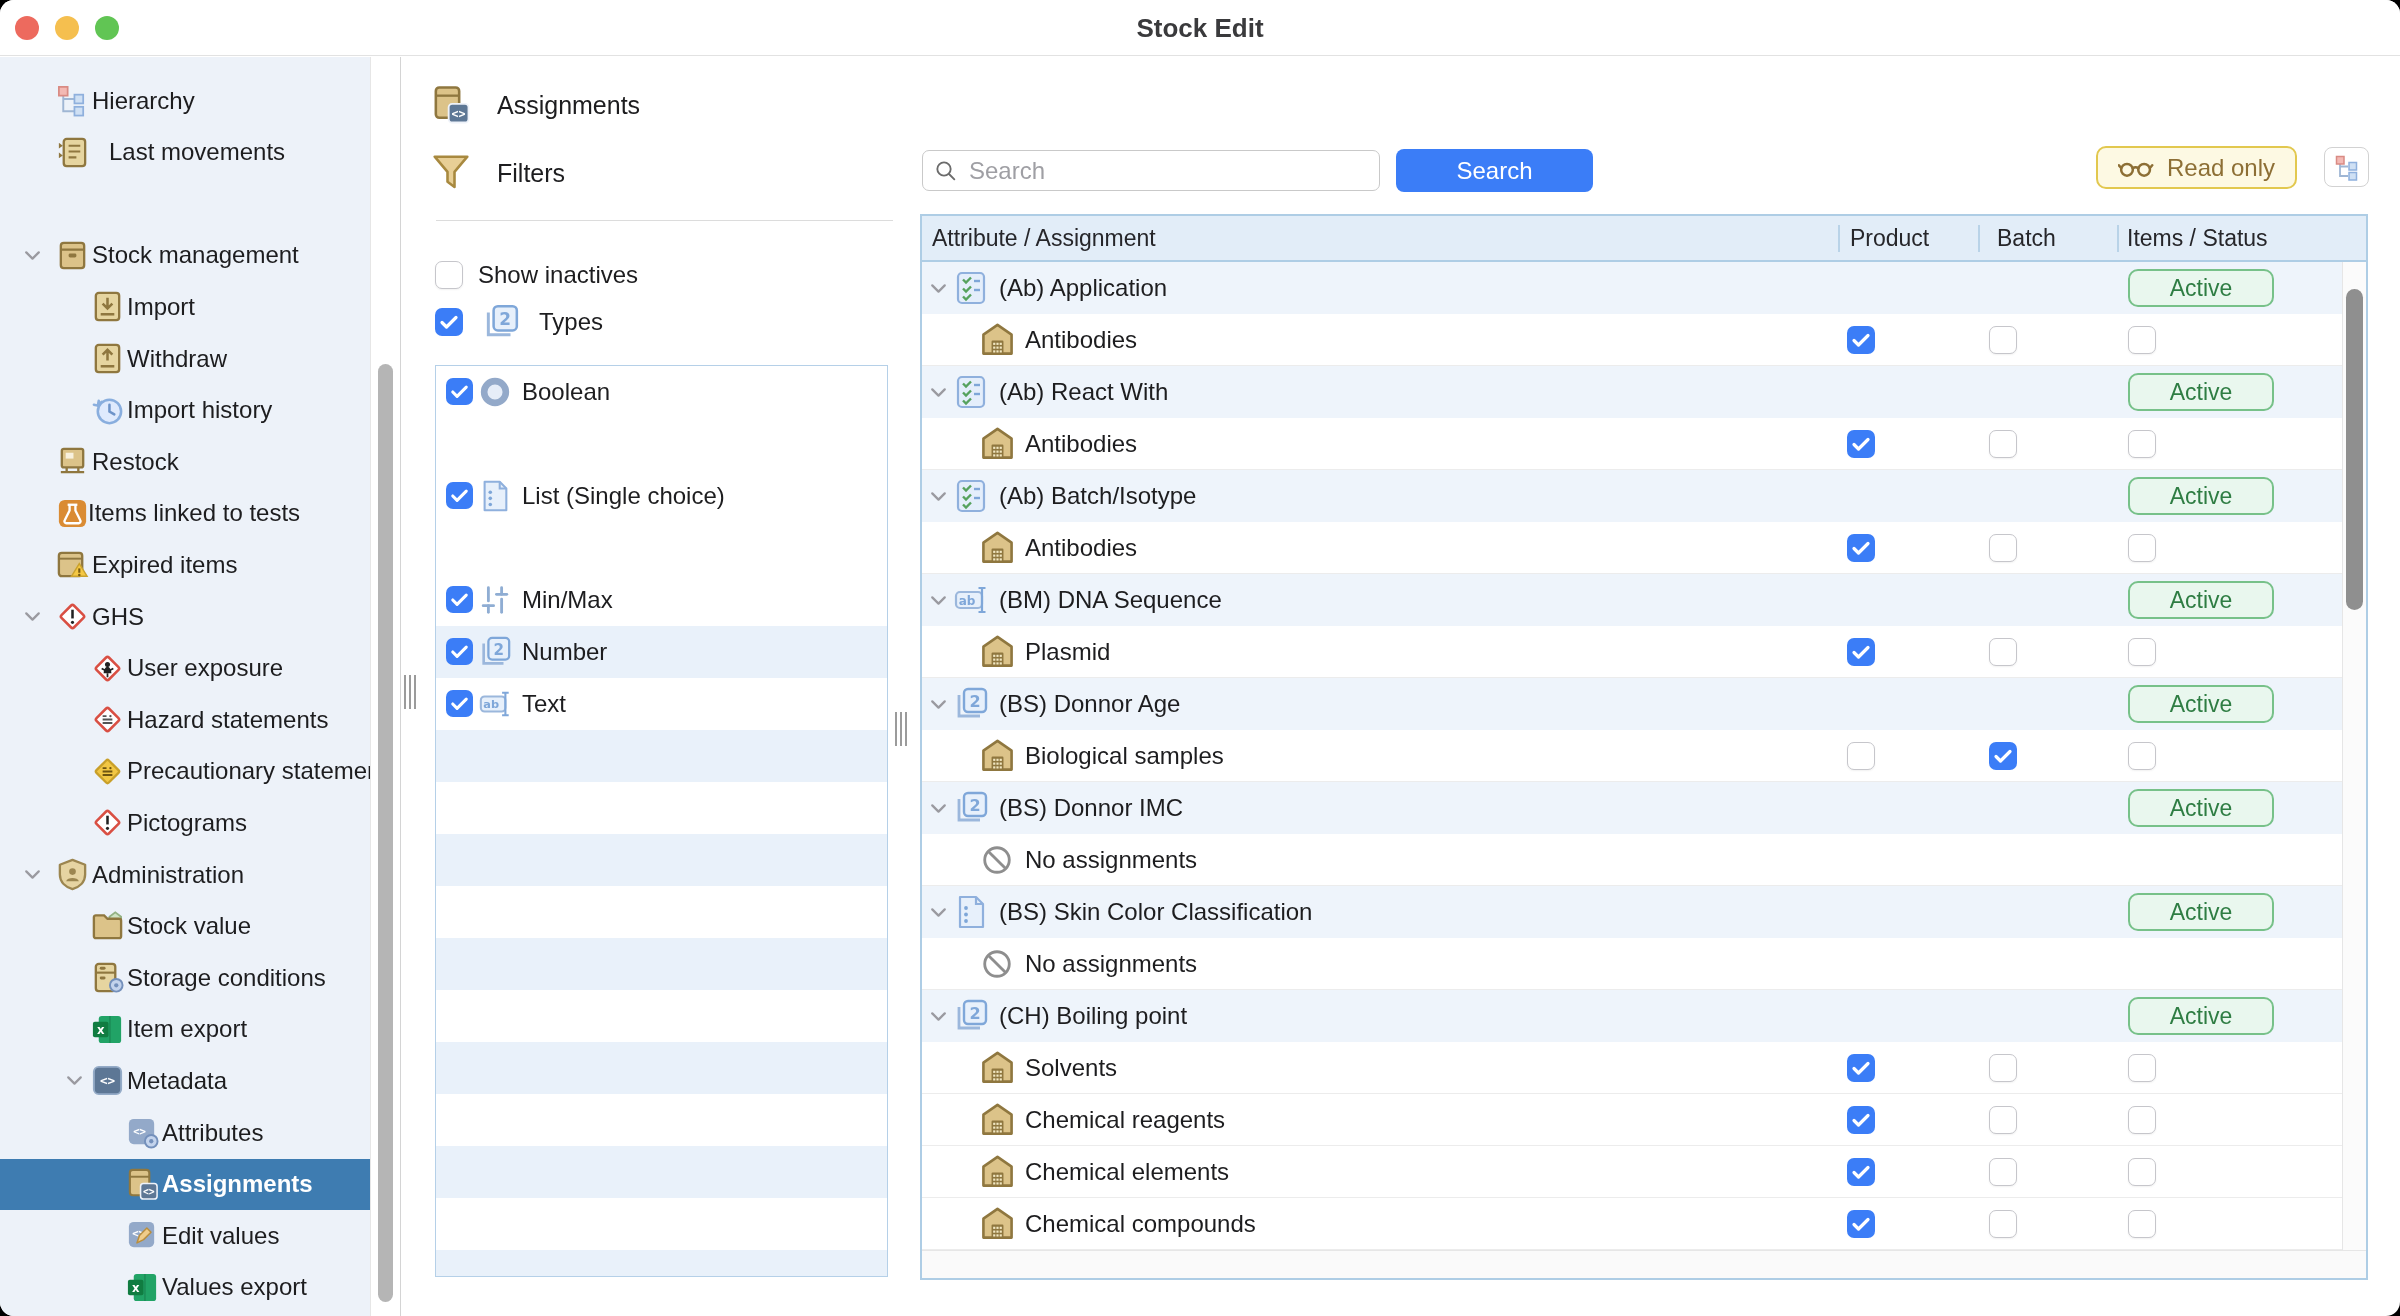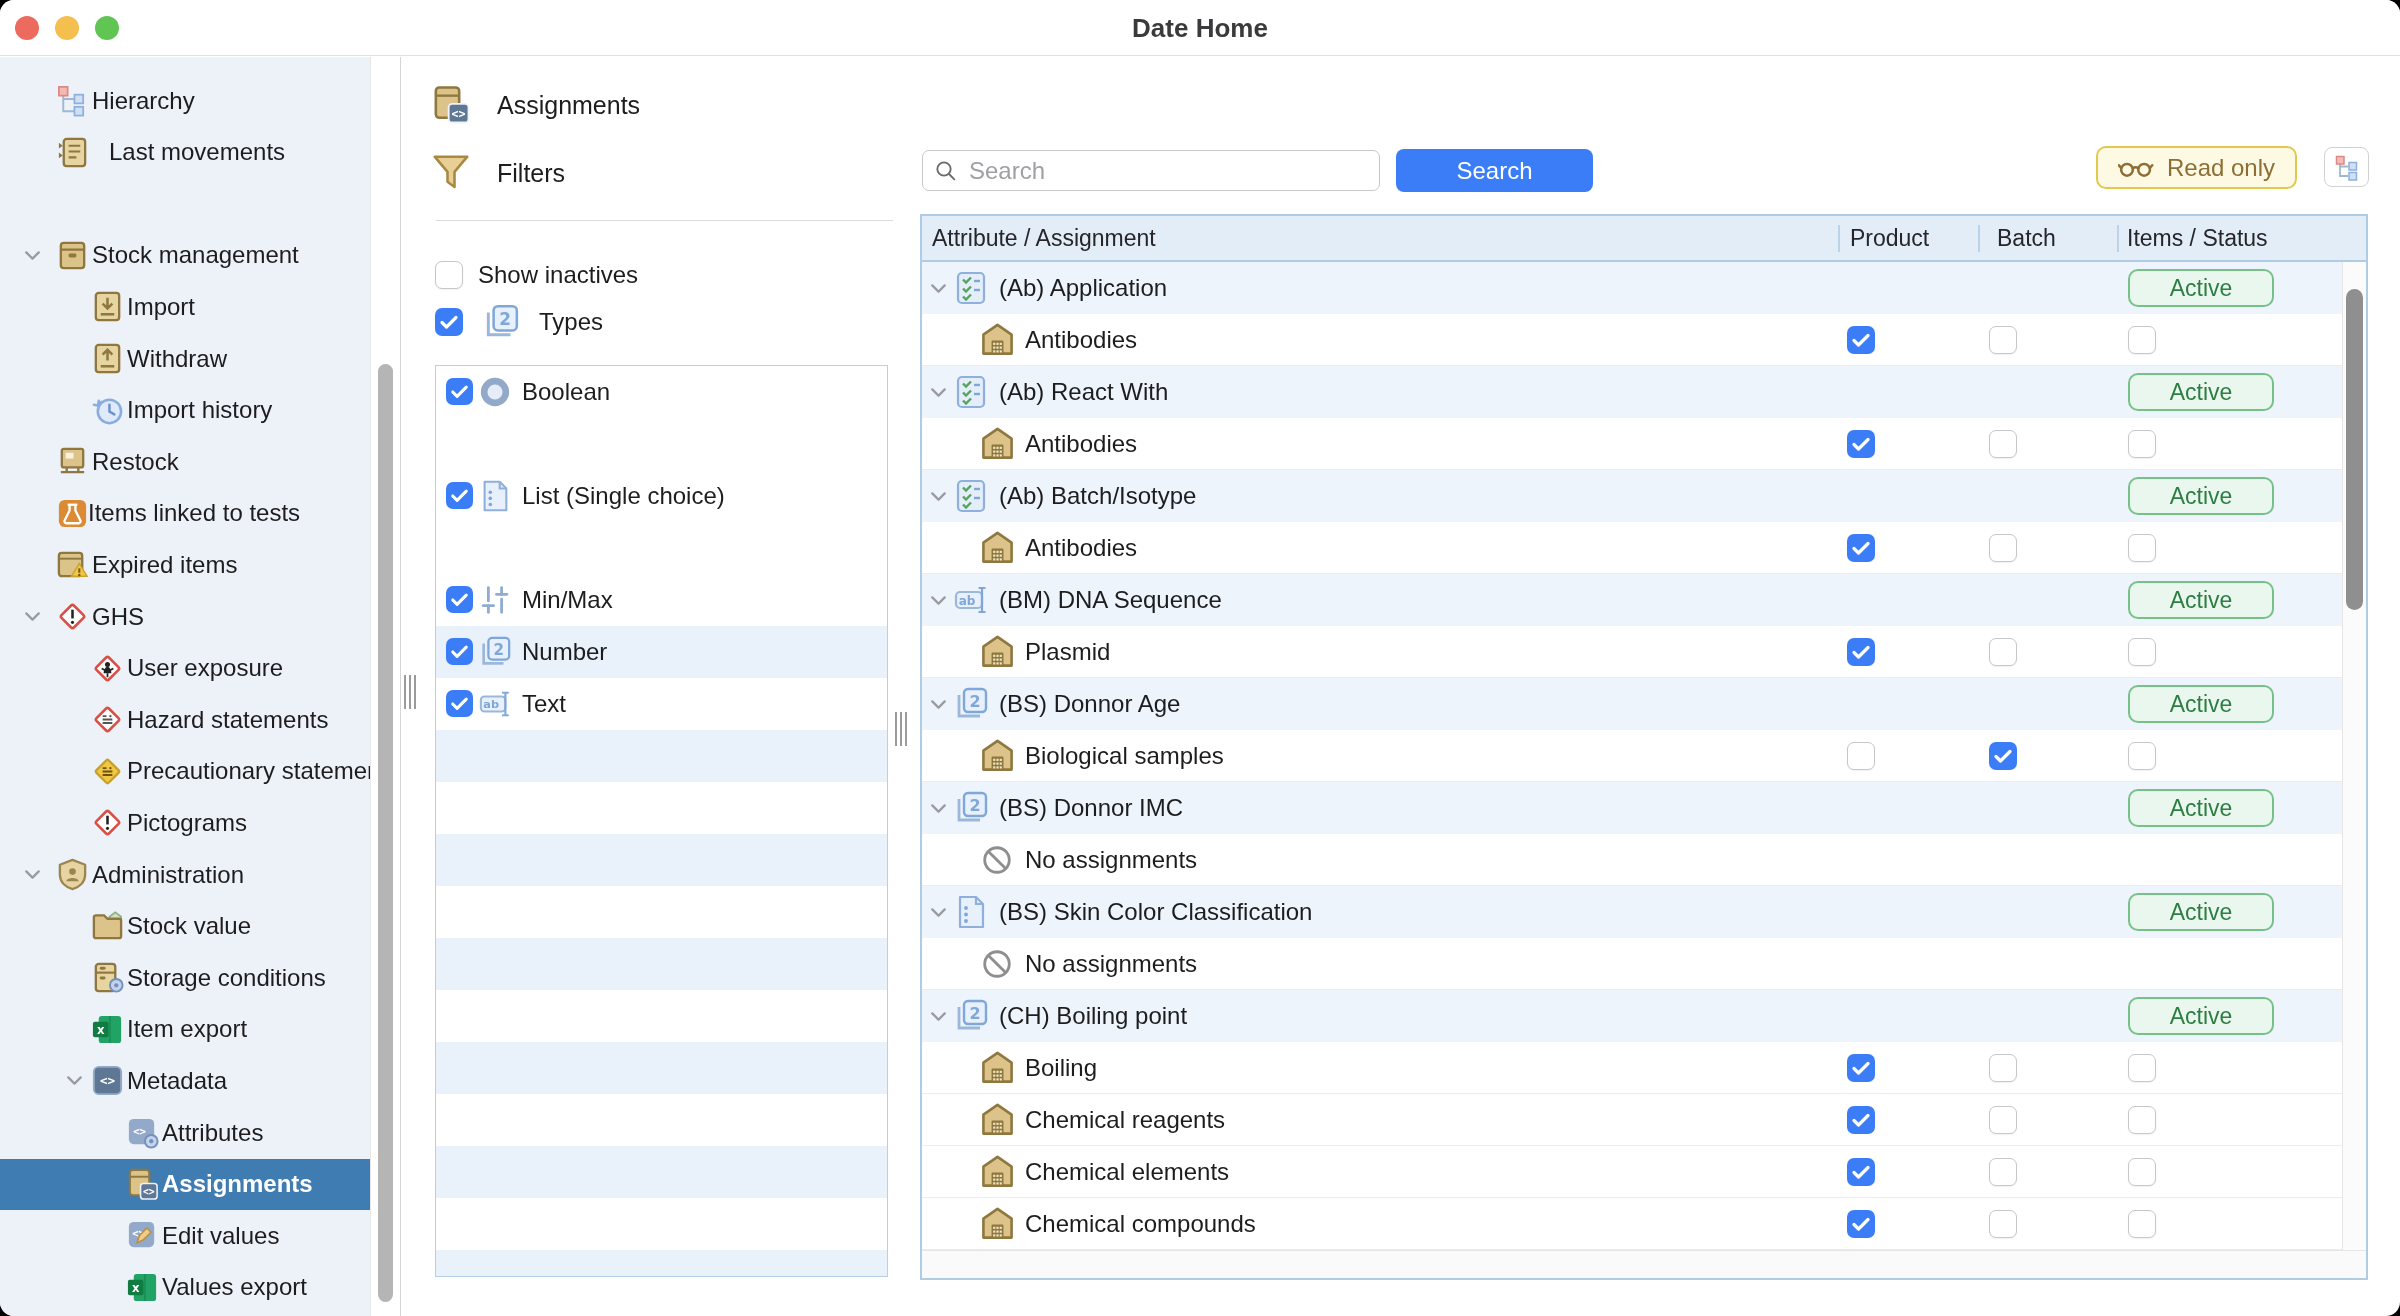--- a/index.html
+++ b/index.html
@@ -95,21 +95,21 @@
 </style>
 </head>
 <body>
 
 <div class="window">
 
   <div class="titlebar">
     <span class="light red"></span>
     <span class="light yellow"></span>
     <span class="light green"></span>
-    <div class="win-title">Date Home</div>
+    <div class="win-title">Stock Edit</div>
   </div>
 
   <nav class="sidebar" id="sidebar">
       <div class="sb-item" style="top: 18px;">
         <span class="icon" style="left: 55px;">
           <svg viewBox="0 0 36 36">
             <path d="M8.5 13v16h11M8.5 16.5h11" fill="none" stroke="#9fb6d4" stroke-width="2"></path>
             <rect x="4" y="4" width="9" height="9" fill="#f3b9b4" stroke="#d98b84" stroke-width="1.8"></rect>
             <rect x="20" y="12" width="9" height="9" fill="#cfe0f4" stroke="#8fb0dd" stroke-width="1.8"></rect>
             <rect x="20" y="24.5" width="9" height="9" fill="#cfe0f4" stroke="#8fb0dd" stroke-width="1.8"></rect>
@@ -863,21 +863,21 @@
                 <rect x="20" y="21" width="2" height="2"></rect>
                 <rect x="14" y="24.5" width="2" height="2"></rect>
                 <rect x="17" y="24.5" width="2" height="2"></rect>
                 <rect x="20" y="24.5" width="2" height="2"></rect>
                 <rect x="14" y="28" width="2" height="2"></rect>
                 <rect x="17" y="28" width="2" height="2"></rect>
                 <rect x="20" y="28" width="2" height="2"></rect>
               </g>
             </svg>
           </span>
-          <span class="lbl c">Boiling</span>
+          <span class="lbl c">Solvents</span>
           <span class="cb ck" style="left: 925px;">
             <svg viewBox="0 0 28 28">
               <path d="M7 14.5l4.5 4.5L21 9.5" fill="none" stroke="#fff" stroke-width="3.2" stroke-linecap="round" stroke-linejoin="round"></path>
             </svg>
           </span>
           <span class="cb un" style="left: 1067px;"></span>
           <span class="cb un" style="left: 1206px;"></span>
         </div>
         <div class="trow child" style="top: 832px;">
           <span class="c-icon icon">

